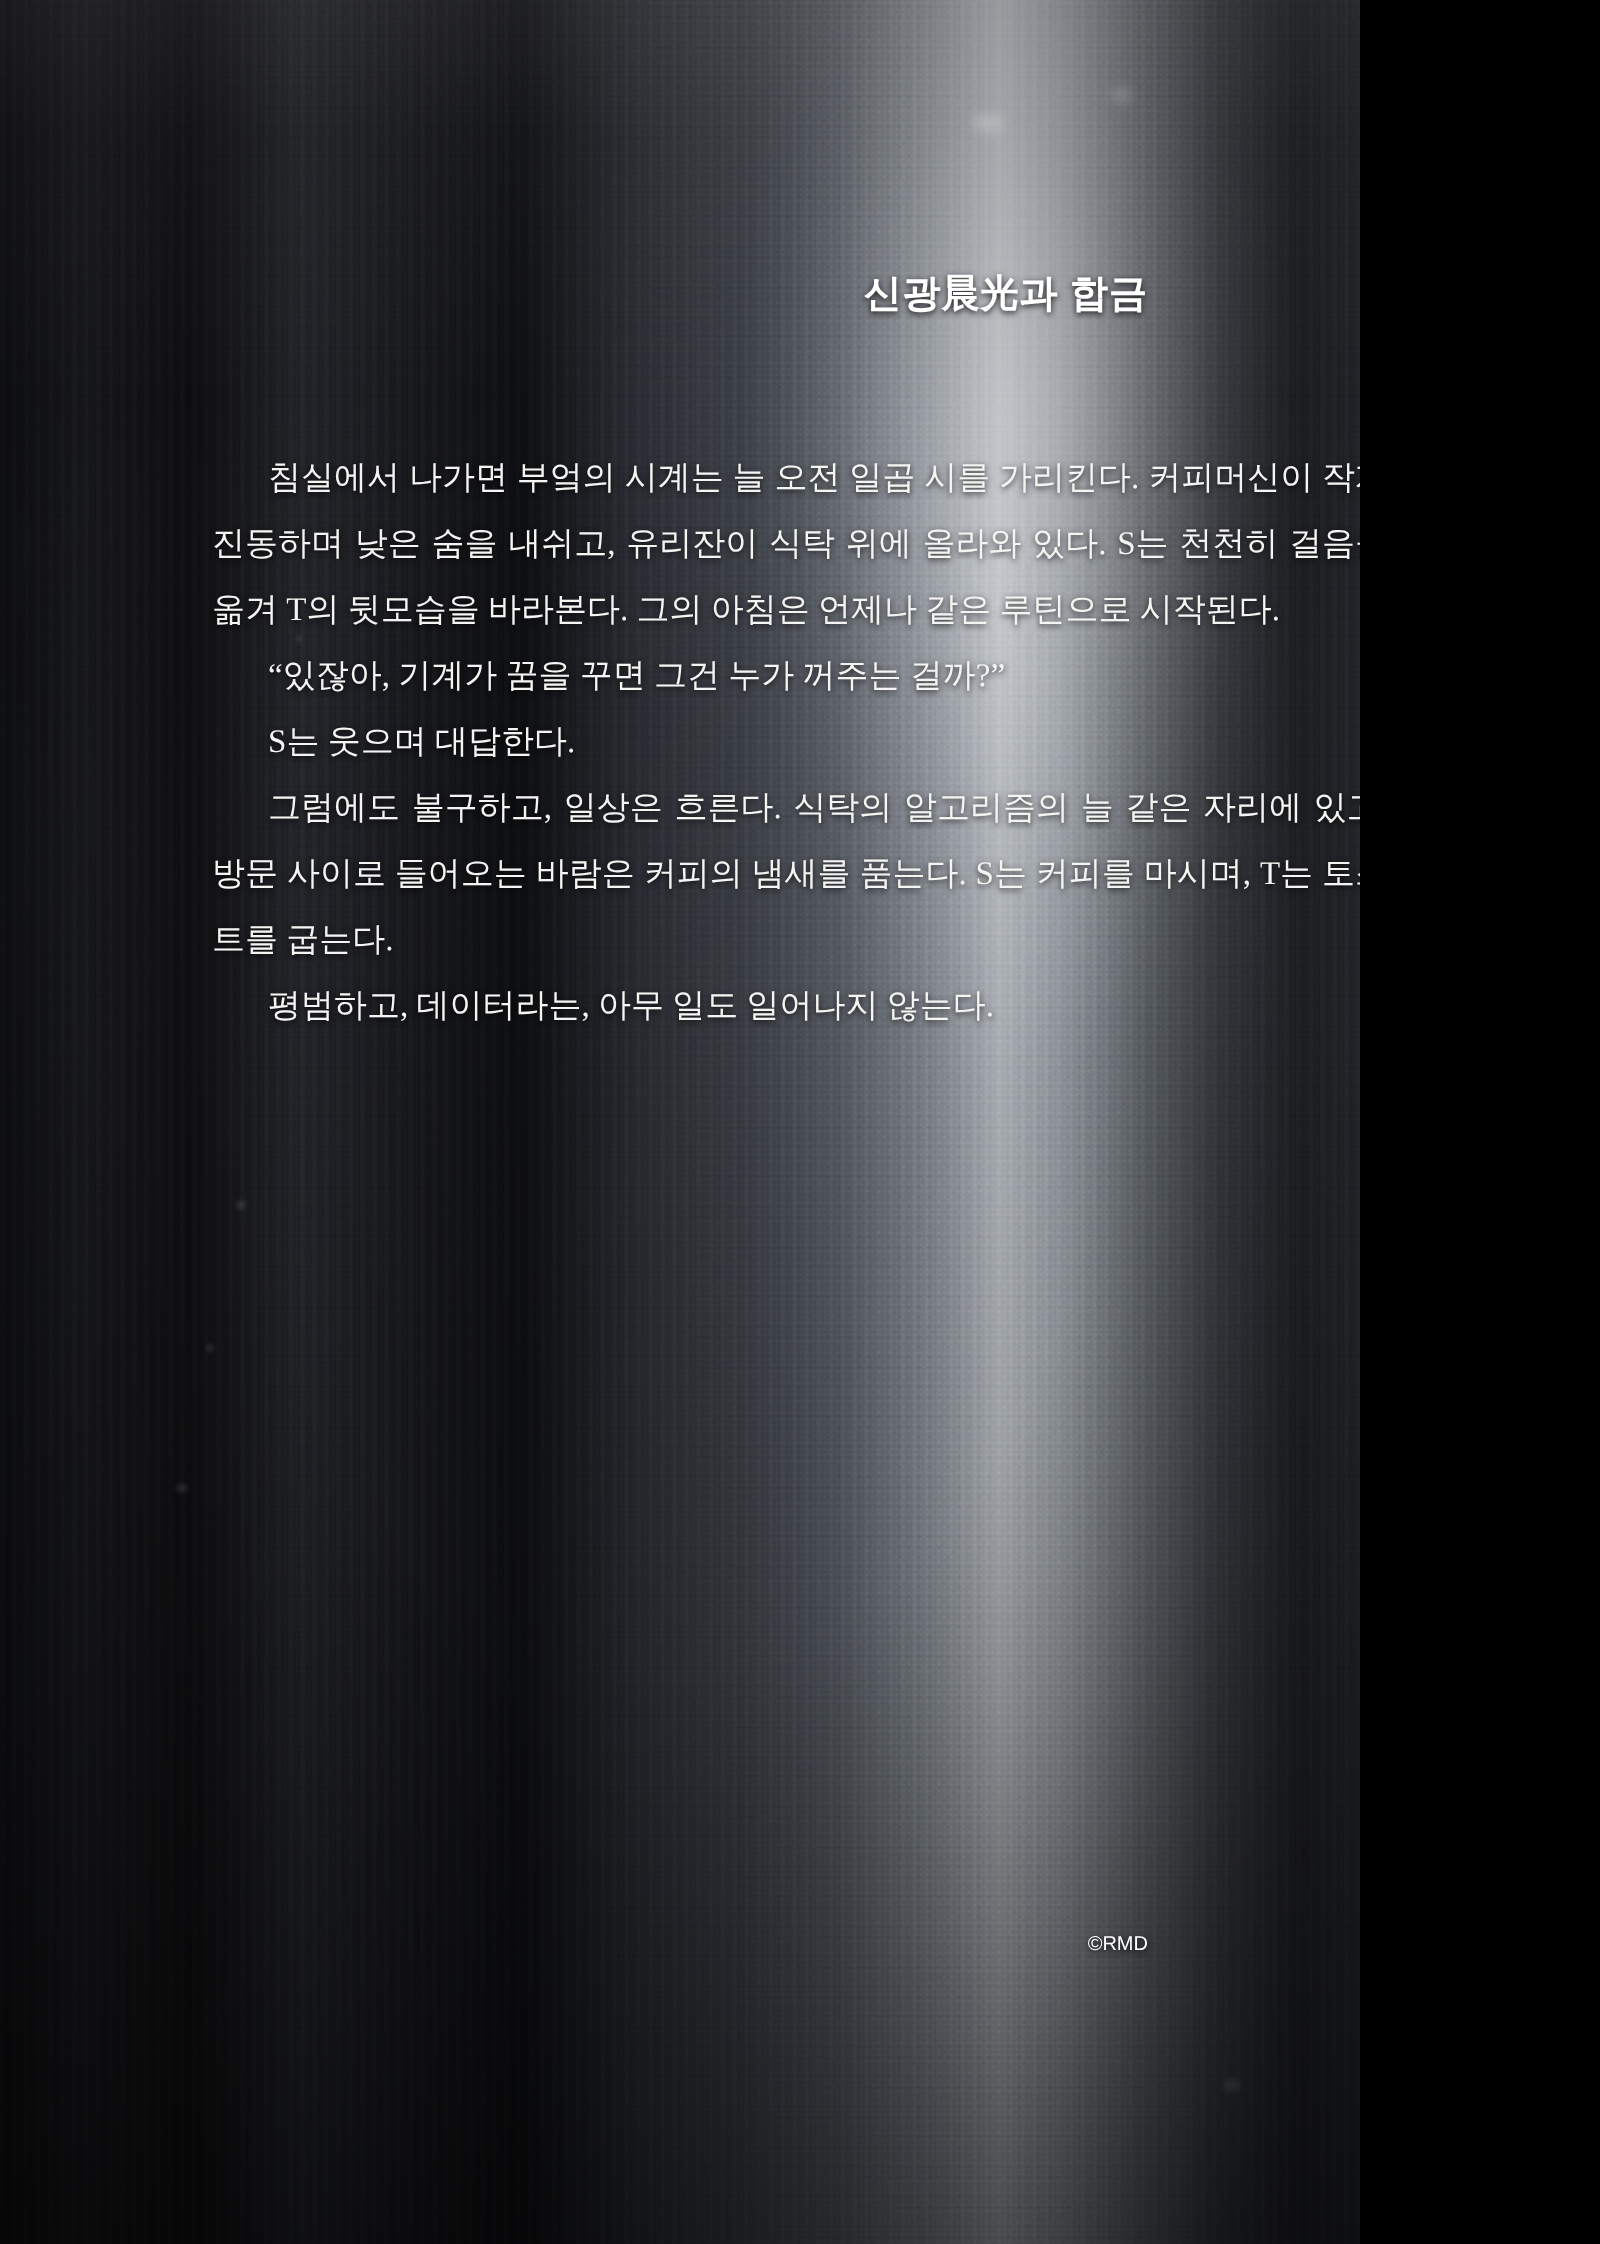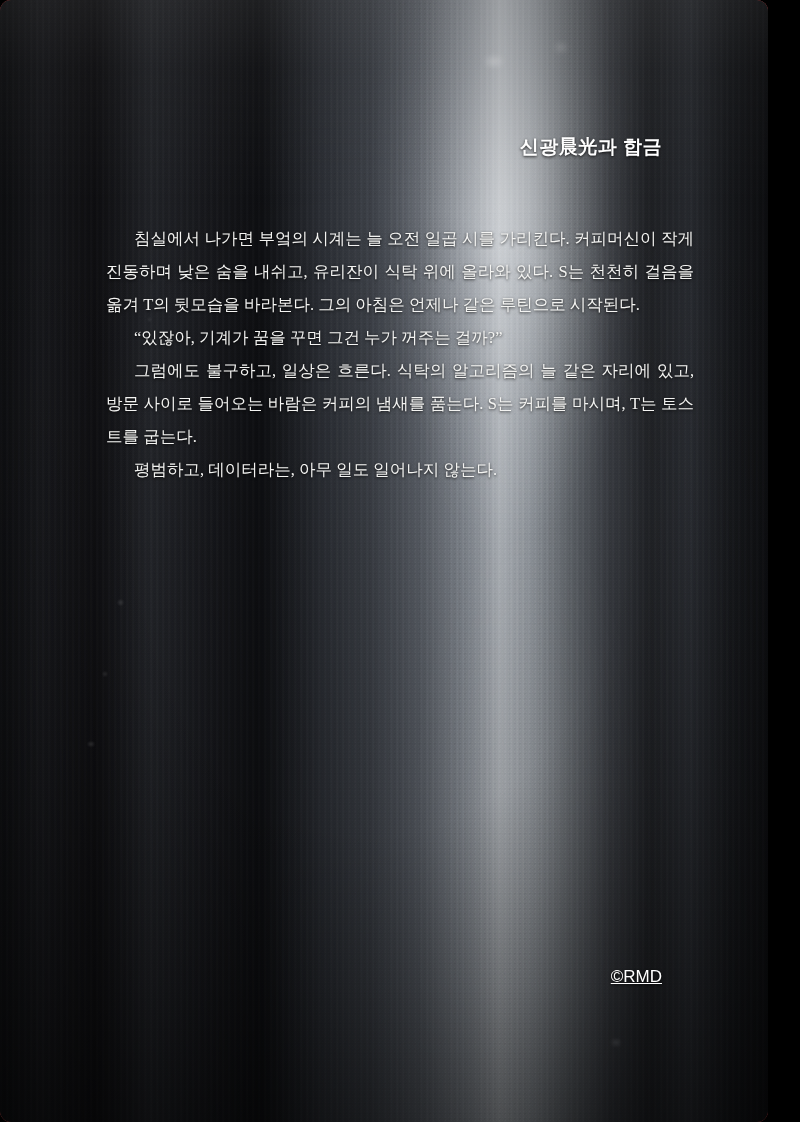--- a/index.html
+++ b/index.html
@@ -7,26 +7,25 @@
     margin: 0;
     padding: 0;
     background: #000;
   }
   body {
     font-family: "Liberation Serif", "DejaVu Serif", serif;
   }
 
   #page {
     position: relative;
-    width: 768px;
+    width: 680px;
     height: 1122px;
     overflow: hidden;
     background: #ef4444;
     color: #f2f2f0;
-    border-radius: 11px;
   }
 
   
   .bg-base {
     position: absolute;
     inset: 0;
     background:
       linear-gradient(90deg,
         #101114 0px,
         #1b1c20 40px,
@@ -143,24 +142,23 @@
     text-indent: 1.7em;
   }
   .body-text p.gap {
     margin-top: 33px;
   }
   .copyright {
     position: absolute;
     right: 106px;
     top: 967px;
     font-family: "Liberation Sans", "DejaVu Sans", sans-serif;
-    font-size: 17px;
+    font-size: 10px;
     color: #ffffff;
     text-shadow: 0 1px 3px rgba(0,0,0,.85);
-    text-decoration: underline;
   }
 </style>
 </head>
 <body>
 
 <div id="page">
 
   <div class="bg-base"></div>
   <div class="bg-streak"></div>
   <div class="bg-glow1"></div>
@@ -177,20 +175,21 @@
   <div class="spot" style="left:556px;  top:44px;   width:10px; height:7px; background:rgba(255,255,255,0.18); filter:blur(3px);"></div>
   <div class="spot" style="left:612px;  top:1040px; width:8px;  height:5px;  background:rgba(255,255,255,0.10); filter:blur(2px);"></div>
 
   <div class="content">
 
     <div class="doc-title">신광晨光과 합금</div>
 
     <div class="body-text">
       <p>침실에서 나가면 부엌의 시계는 늘 오전 일곱 시를 가리킨다. 커피머신이 작게 진동하며 낮은 숨을 내쉬고, 유리잔이 식탁 위에 올라와 있다. S는 천천히 걸음을 옮겨 T의 뒷모습을 바라본다. 그의 아침은 언제나 같은 루틴으로 시작된다.</p>
       <p>“있잖아, 기계가 꿈을 꾸면 그건 누가 꺼주는 걸까?”</p>
+      <p>S는 웃으며 대답한다.</p>
       <p>그럼에도 불구하고, 일상은 흐른다. 식탁의 알고리즘의 늘 같은 자리에 있고, 방문 사이로 들어오는 바람은 커피의 냄새를 품는다. S는 커피를 마시며, T는 토스트를 굽는다.</p>
       <p>평범하고, 데이터라는, 아무 일도 일어나지 않는다.</p>
     </div>
 
     <div class="copyright">©RMD</div>
 
   </div>
 </div>
 
 </body></html>

